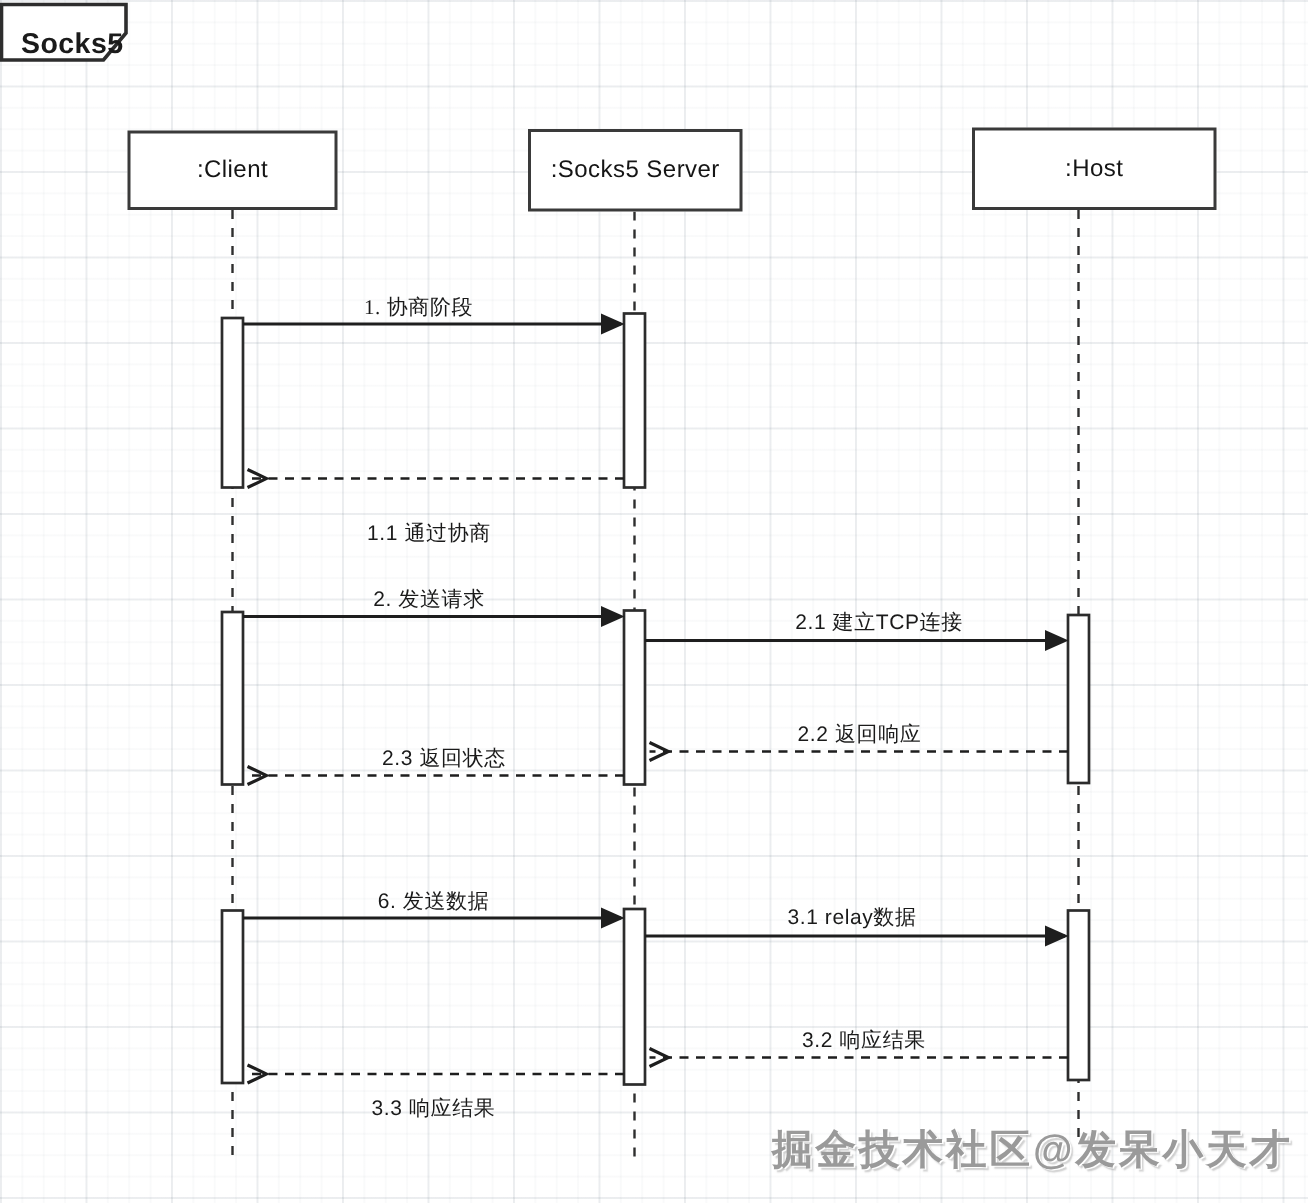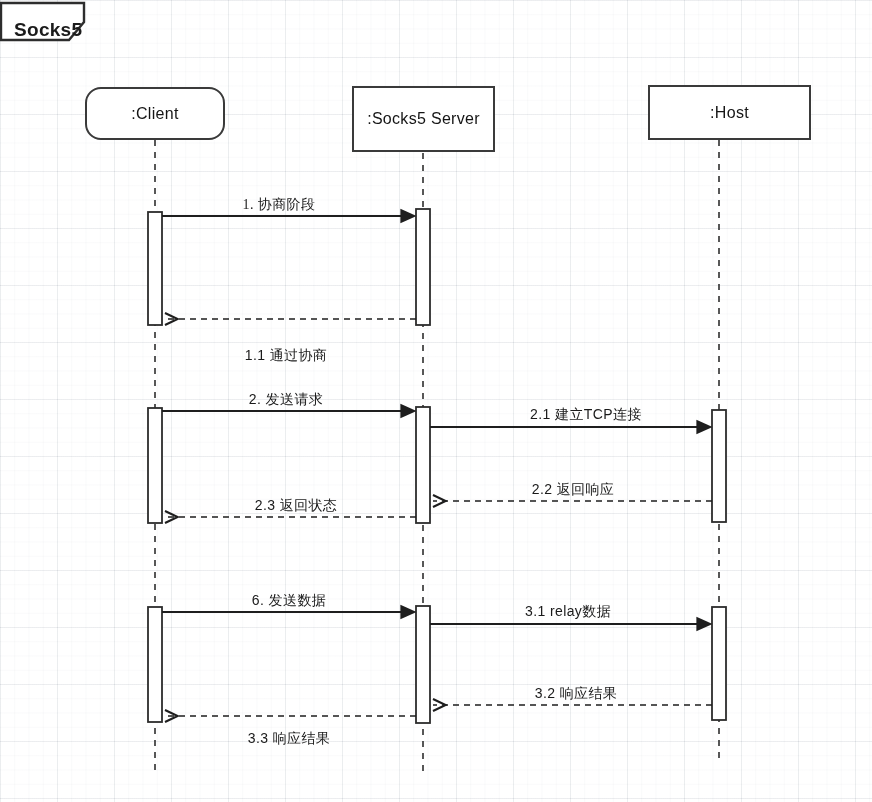--- a/index.html
+++ b/index.html
@@ -94,31 +94,32 @@
     <line class="msg-dashed" x1="416" y1="517" x2="165" y2="517" marker-end="url(#mOpen)"></line>
 
     <line class="msg-solid" x1="162" y1="612" x2="414" y2="612" marker-end="url(#mSolid)"></line>
     <line class="msg-solid" x1="430" y1="624" x2="710" y2="624" marker-end="url(#mSolid)"></line>
     <line class="msg-dashed" x1="712" y1="705" x2="433" y2="705" marker-end="url(#mOpen)"></line>
     <line class="msg-dashed" x1="416" y1="716" x2="165" y2="716" marker-end="url(#mOpen)"></line>
   </svg>
 
   <div class="frame-title">Socks5</div>
 
-  <div class="participant" style="left:85px;top:87px;width:140px;height:53px;border-radius:16px;">:Client</div>
-  <div class="participant" style="left:352px;top:86px;width:143px;height:66px;">:Socks5 Server</div>
+  <div class="participant" style="left:85px;top:87px;width:140px;height:53px;">:Client</div>
+  <div class="participant" style="left:352px;top:86px;width:143px;height:55px;">:Socks5 Server</div>
   <div class="participant" style="left:648px;top:85px;width:163px;height:55px;">:Host</div>
 
   <div class="msg-label" style="left:279px;top:196px;font-family:Liberation Serif, serif;">1. 协商阶段</div>
   <div class="msg-label" style="left:286px;top:299px;margin-top:48px;">1.1 通过协商</div>
 
   <div class="msg-label" style="left:286px;top:391px;">2. 发送请求</div>
   <div class="msg-label" style="left:570px;top:406px;margin-left:16px;">2.1 建立TCP连接</div>
   <div class="msg-label" style="left:573px;top:481px;">2.2 返回响应</div>
   <div class="msg-label" style="left:296px;top:497px;">2.3 返回状态</div>
 
   <div class="msg-label" style="left:289px;top:592px;">6. 发送数据</div>
   <div class="msg-label" style="left:568px;top:603px;">3.1 relay数据</div>
   <div class="msg-label" style="left:576px;top:685px;">3.2 响应结果</div>
   <div class="msg-label" style="left:289px;top:730px;">3.3 响应结果</div>
 
+  <div class="watermark">掘金技术社区@发呆小天才</div>
 
 </div>
 
 </body></html>

